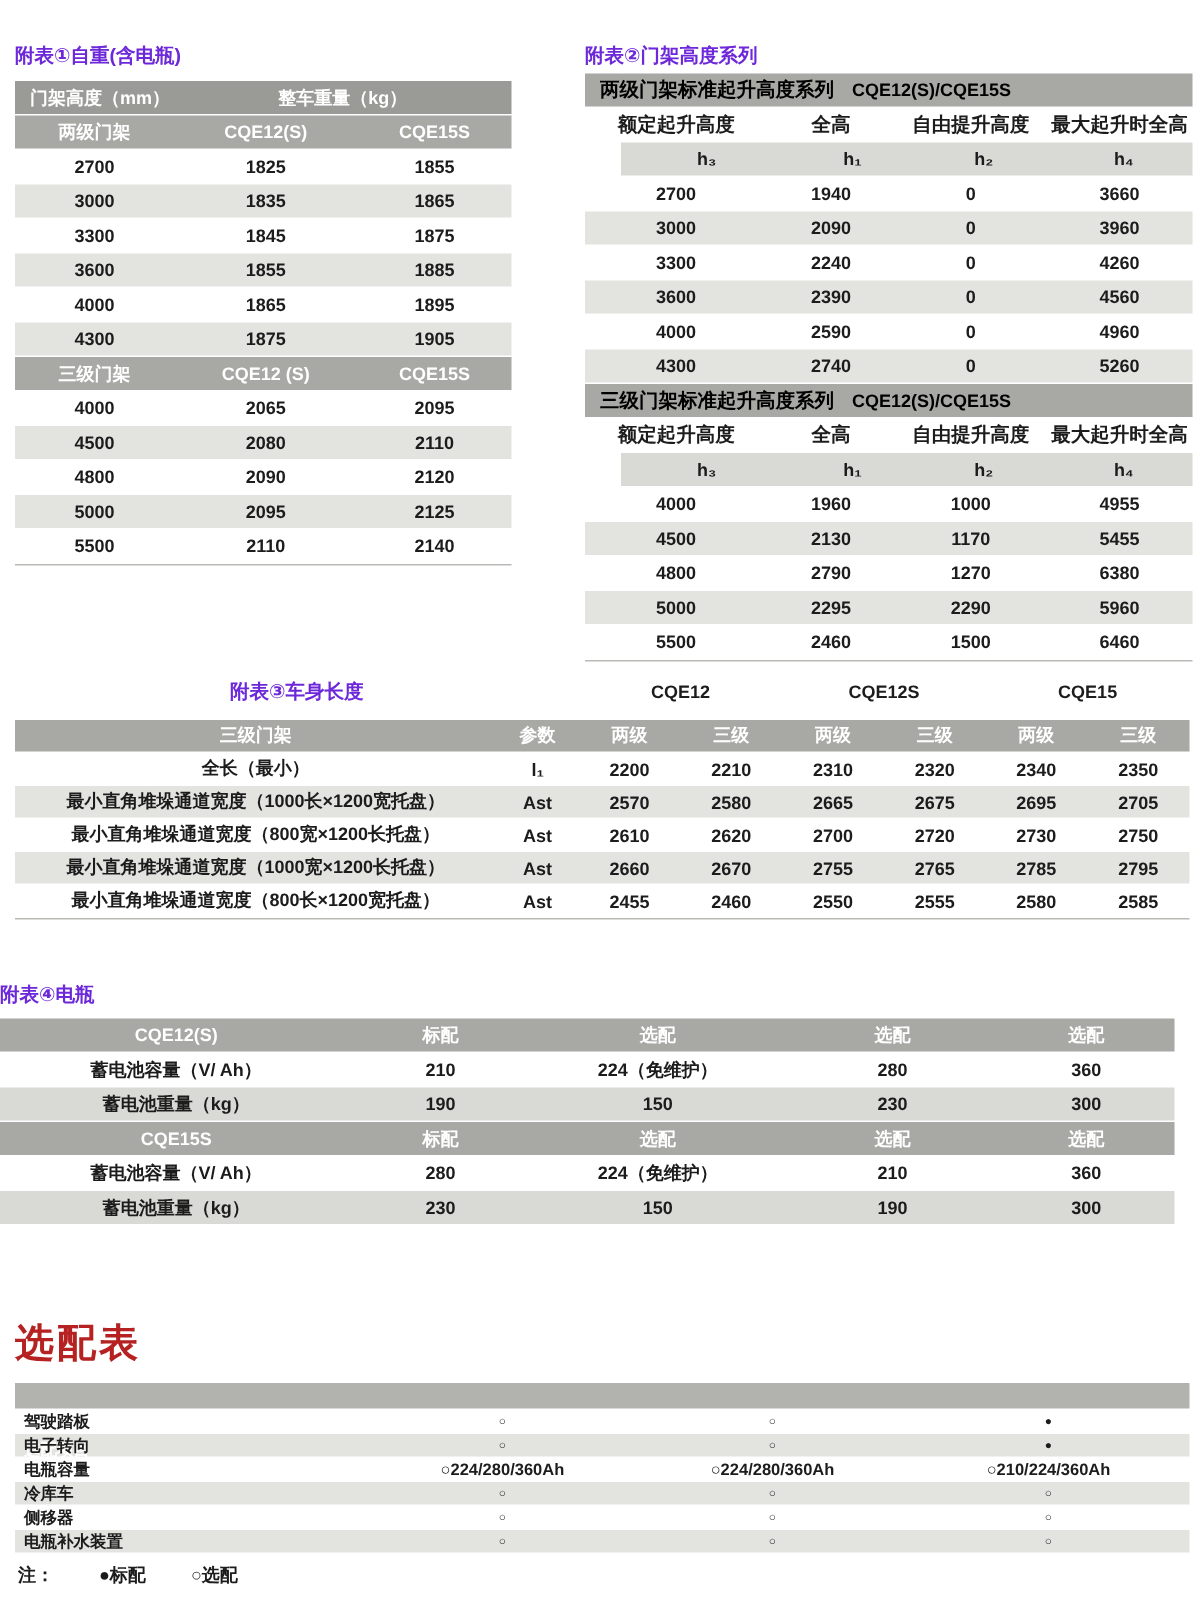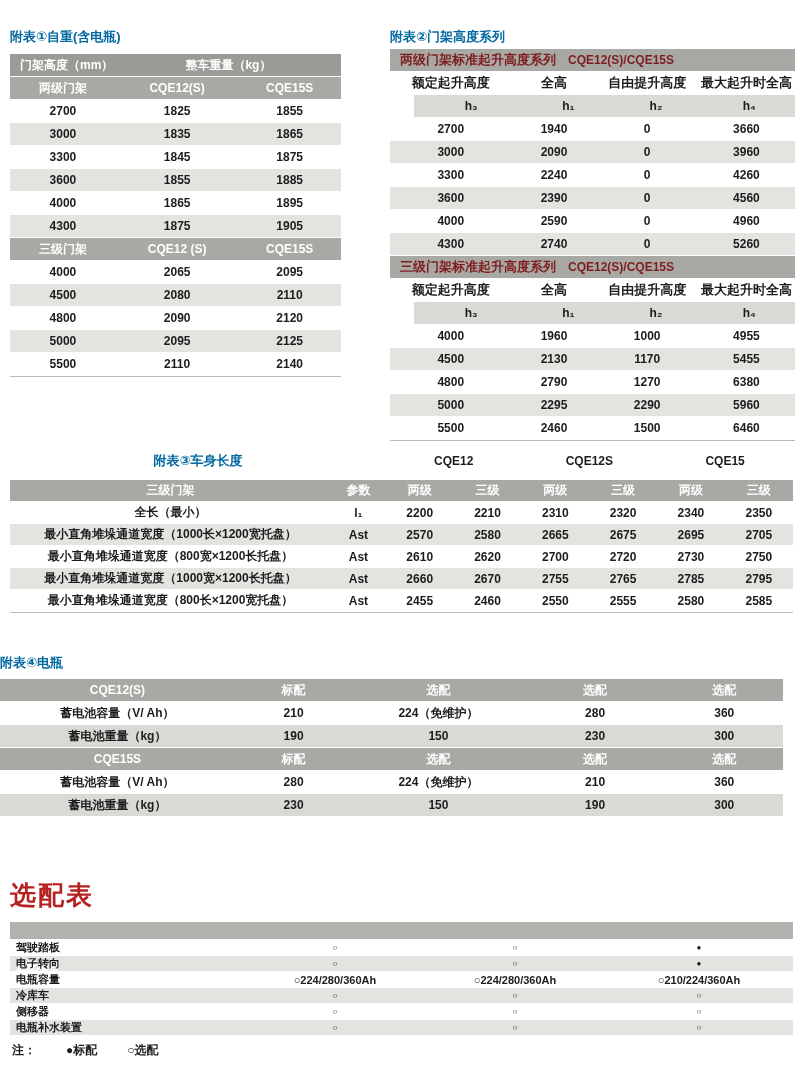--- a/index.html
+++ b/index.html
@@ -2,41 +2,41 @@
 <html style="--title-red: #b52221; --header-dark: #9a9a96; --header-mid: #a8a8a4; --header-light: #b2b2ae; --stripe: #e3e3e0; --stripe-dark: #d9d9d6;"><head>
 <meta charset="utf-8">
 <style>
   html,body{margin:0;padding:0;}
   body{
     width:800px;height:1065px;background:#ffffff;position:relative;
     font-family:"Liberation Sans","DejaVu Sans",sans-serif;color:#1c1c1c;
     overflow:hidden;
   }
   .sec{position:absolute;}
-  .sec-title{font-size:13px;font-weight:bold;color:#0369a1;}
+  .sec-title{font-size:13px;font-weight:bold;color:#6d28d9;}
 
   
   .trow{display:grid;align-items:center;margin-bottom:1px;height:22px;}
   .tcell{text-align:center;font-size:12px;font-weight:bold;white-space:nowrap;overflow:hidden;}
   .stripe{background:var(--stripe,#e3e3e0);}
 
   
   #sec1{left:10px;top:28px;width:331px;}
   #sec1 .sec-title{margin-bottom:8px;}
   .t1 .trow{grid-template-columns:32% 37% 31%;}
   .t1 .h1row{grid-template-columns:32% 68%;background:var(--header-dark,#9a9a96);color:#fff;}
   .t1 .h1row .tcell:first-child{text-align:left;padding-left:10px;}
   .t1 .sech{background:var(--header-mid,#a8a8a4);color:#fff;}
   .t1{border-bottom:1px solid #b9b9b5;}
 
   
   #sec2{left:390px;top:28px;width:405px;}
   #sec2 .sec-title{margin-bottom:3px;}
   .t2 .trow{grid-template-columns:30% 21% 25% 24%;}
-  .t2 .band{display:flex;align-items:center;background:var(--header-mid,#a8a8a4);color:#7f1d1d;padding-left:10px;}
+  .t2 .band{display:flex;align-items:center;background:var(--header-mid,#a8a8a4);color:#000000;padding-left:10px;}
   .t2 .band .b1{font-size:13px;font-weight:bold;text-align:left;}
   .t2 .band .b2{font-size:12px;font-weight:bold;text-align:left;margin-left:12px;}
   .t2 .colh .tcell{font-size:13px;}
   .t2 .sym{background:var(--stripe-dark,#d9d9d6);margin-left:24px;}
   .t2{border-bottom:1px solid #b9b9b5;}
 
   
   #sec3{left:10px;top:452px;width:783px;}
   .t3-top{display:grid;grid-template-columns:48% 17.33% 17.33% 17.34%;align-items:center;margin-bottom:10px;}
   .t3-top .sec-title{text-align:center;}

